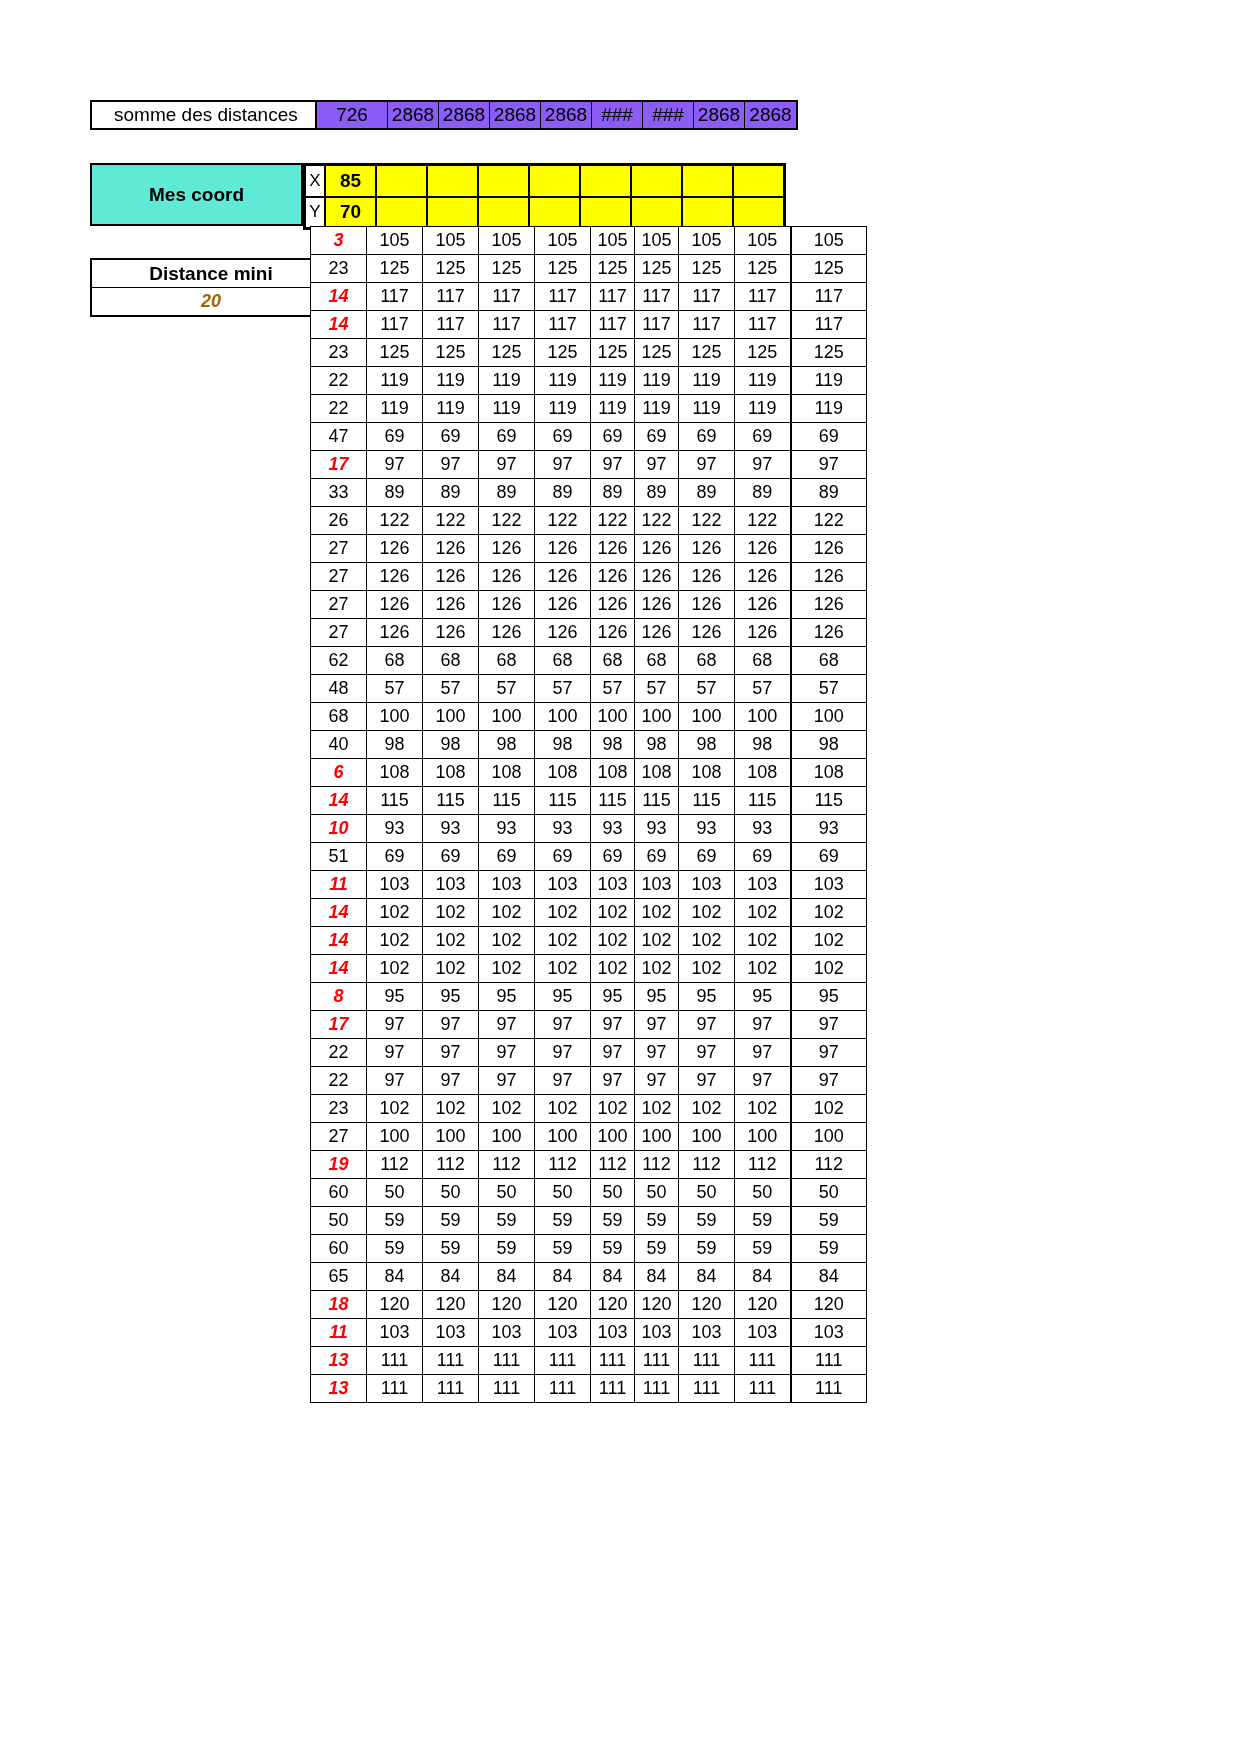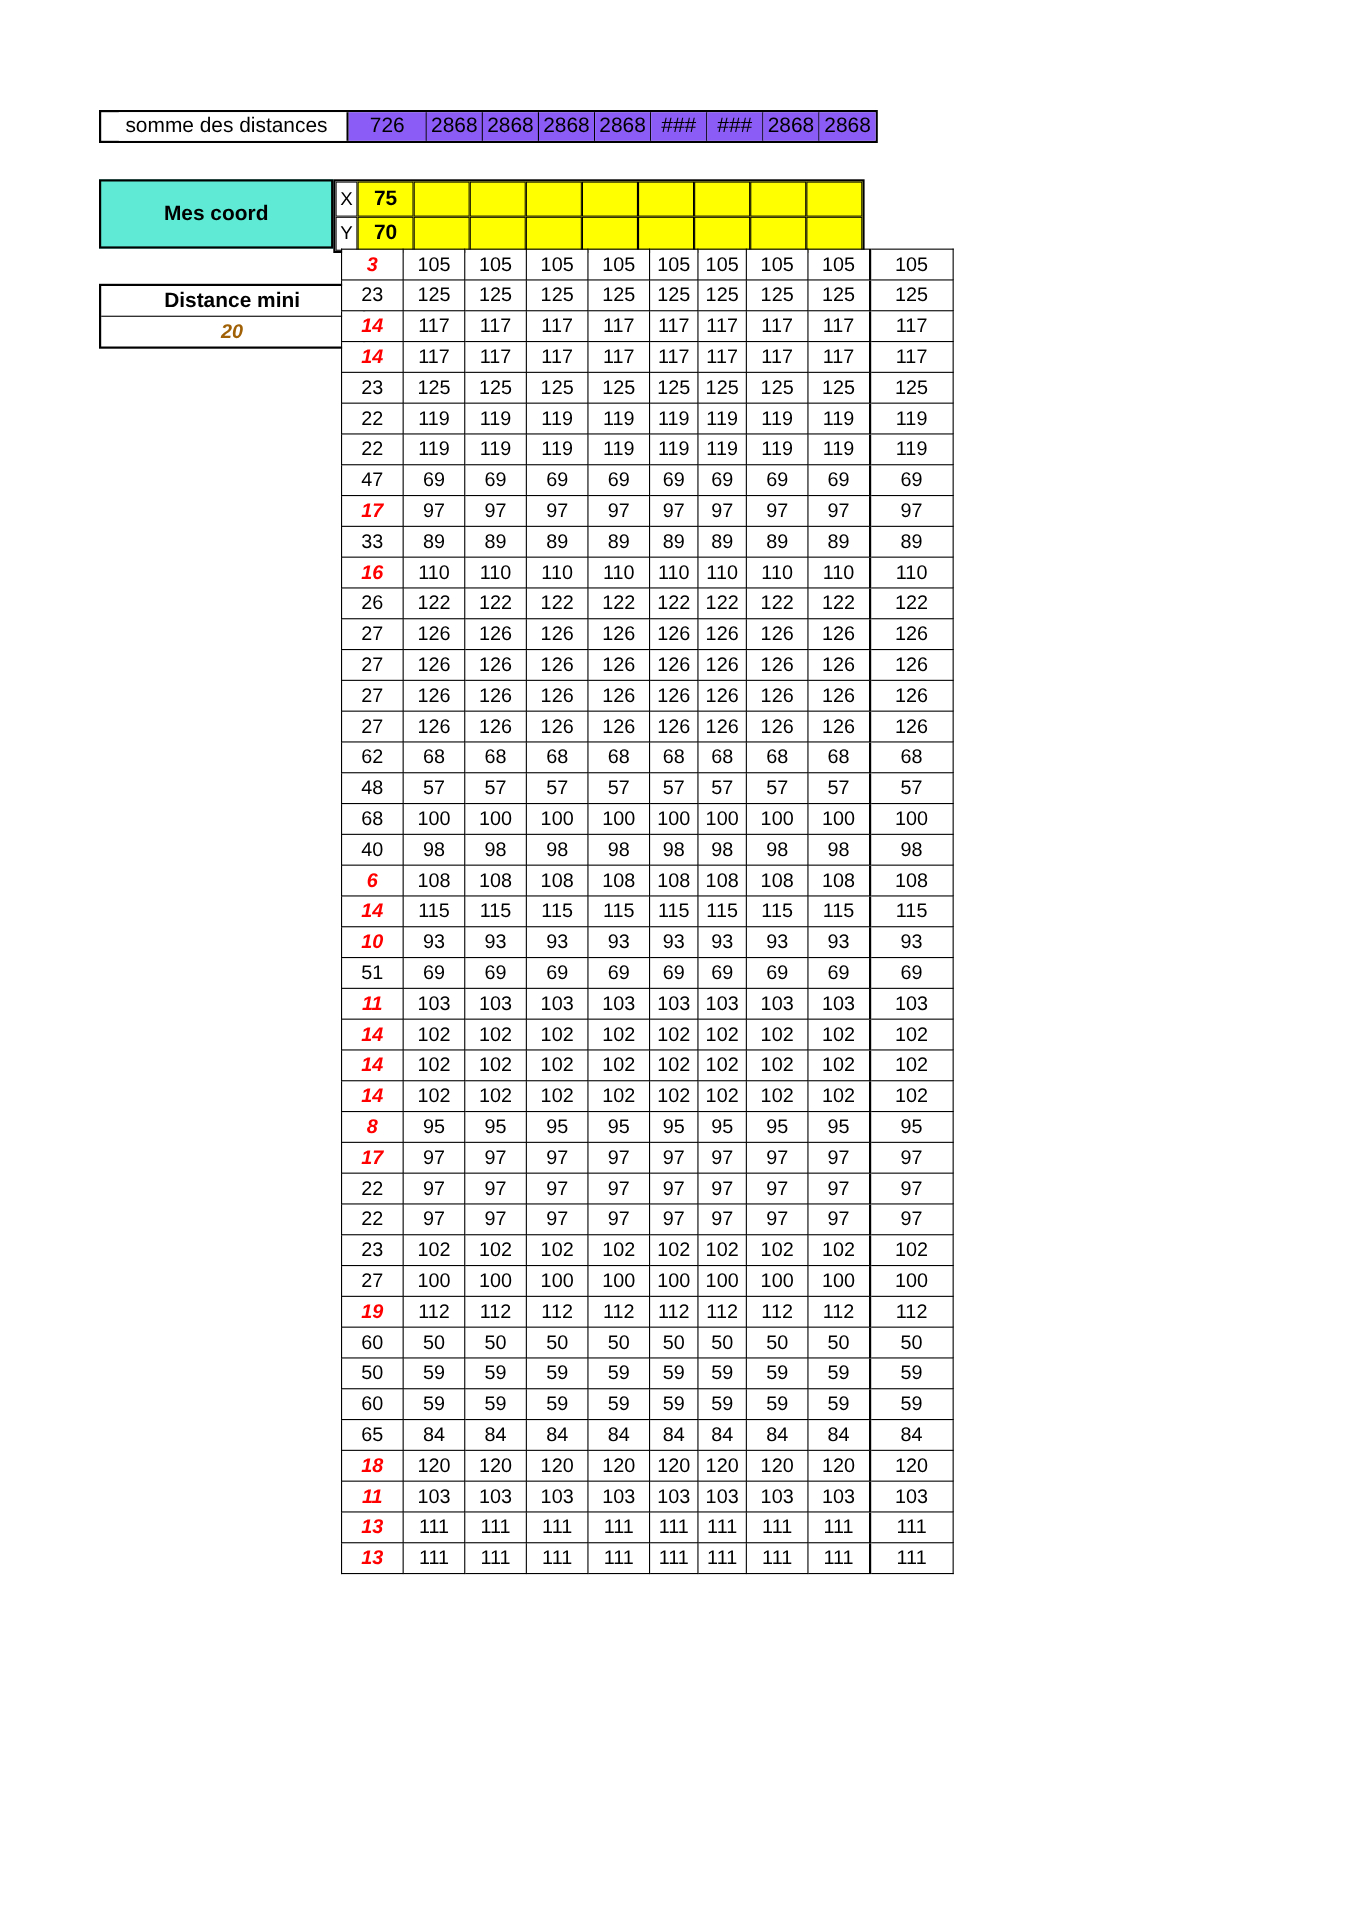--- a/index.html
+++ b/index.html
@@ -184,21 +184,21 @@
   <div class="somme-val">###</div>
   <div class="somme-val">2868</div>
   <div class="somme-val last">2868</div>
 </div>
 
 <div id="coord-block">
   <div id="coord-label">Mes coord</div>
   <div id="coord-axes">
     <div class="coord-row">
       <div class="axis-label">X</div>
-      <div class="coord-cell first">75</div>
+      <div class="coord-cell first">85</div>
       <div class="coord-cell"></div>
       <div class="coord-cell"></div>
       <div class="coord-cell"></div>
       <div class="coord-cell"></div>
       <div class="coord-cell"></div>
       <div class="coord-cell"></div>
       <div class="coord-cell"></div>
       <div class="coord-cell"></div>
     </div>
     <div class="coord-row">
@@ -337,32 +337,20 @@
         <td class="c2">89</td>
         <td class="c3">89</td>
         <td class="c4">89</td>
         <td class="c5">89</td>
         <td class="c6">89</td>
         <td class="c7">89</td>
         <td class="c8">89</td>
         <td class="c9">89</td>
       </tr>
       <tr>
-        <td class="c0 hl">16</td>
-        <td class="c1">110</td>
-        <td class="c2">110</td>
-        <td class="c3">110</td>
-        <td class="c4">110</td>
-        <td class="c5">110</td>
-        <td class="c6">110</td>
-        <td class="c7">110</td>
-        <td class="c8">110</td>
-        <td class="c9">110</td>
-      </tr>
-      <tr>
         <td class="c0">26</td>
         <td class="c1">122</td>
         <td class="c2">122</td>
         <td class="c3">122</td>
         <td class="c4">122</td>
         <td class="c5">122</td>
         <td class="c6">122</td>
         <td class="c7">122</td>
         <td class="c8">122</td>
         <td class="c9">122</td>

